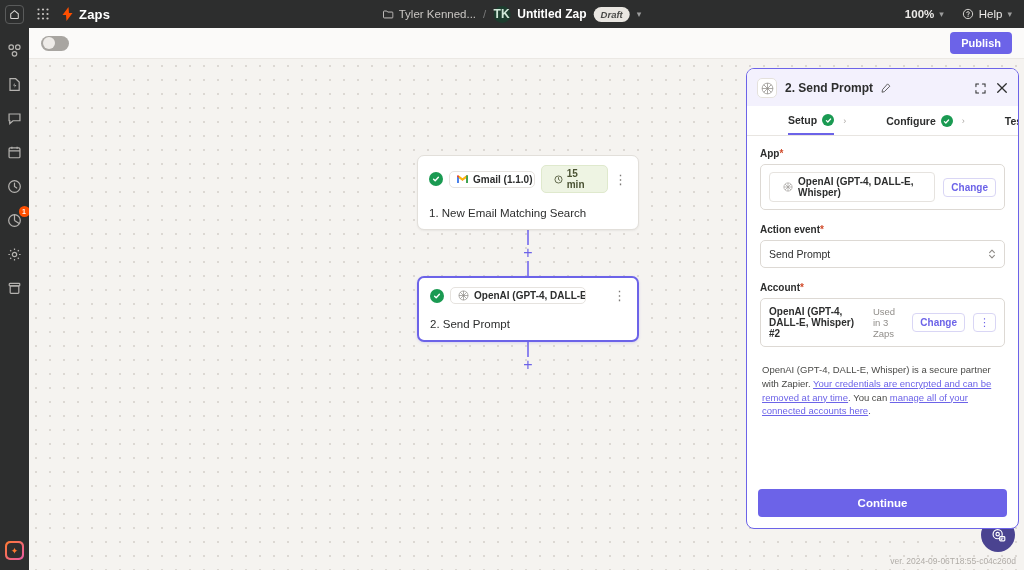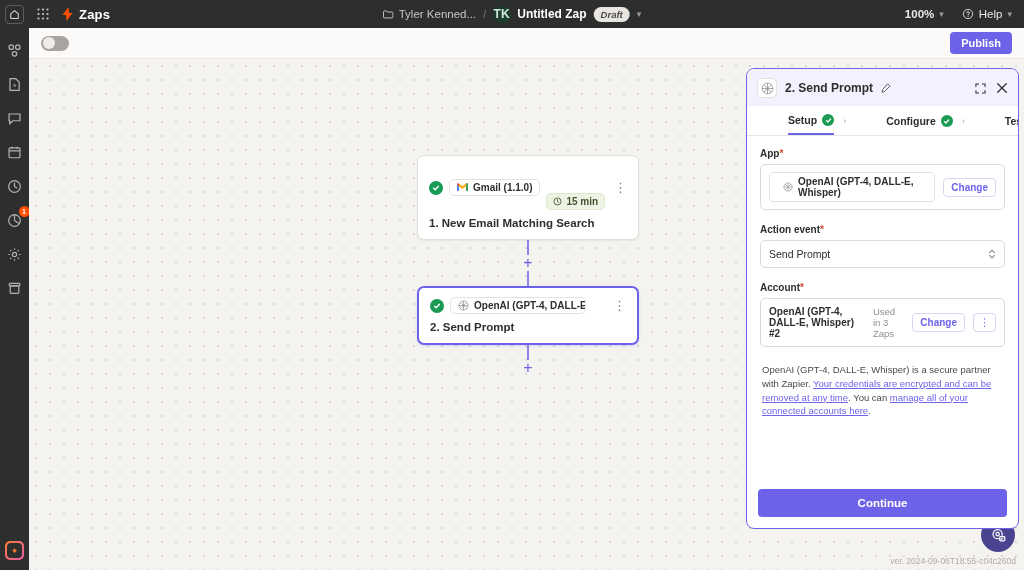--- a/index.html
+++ b/index.html
@@ -129,24 +129,24 @@
   }
   .app-chip {
     display: flex; align-items: center; gap: 5px;
     border: 1px solid #e6e3df; border-radius: 5px; padding: 2px 7px;
     font-size: 10px; font-weight: bold; color: #2d2e2e; background: #fff;
     max-width: 136px; white-space: nowrap; overflow: hidden;
   }
   .time-chip {
     display: flex; align-items: center; gap: 4px;
     background: #eef4e3; border: 1px solid #dfe9cd; border-radius: 5px;
-    padding: 2px 6px; font-size: 10px; font-weight: bold; color: #4a5233; margin-top: 28px;
+    padding: 2px 12px; font-size: 10px; font-weight: bold; color: #4a5233;
   }
   .dots { margin-left: auto; color: #7c7a77; font-size: 13px; cursor: pointer; line-height: 1; letter-spacing:0; }
-  .node-title { margin-top: 7px; font-size: 11.5px; font-weight: bold; color: #2d2e2e; }
+  .node-title { margin-top: 14px; font-size: 11.5px; font-weight: normal; color: #2d2e2e; }
 
   .connector { display: flex; flex-direction: column; align-items: center; }
   .conn-line { width: 2px; height: 15px; background: #8d84ee; }
   .plus-btn {
     width: 16px; height: 16px; display: flex; align-items: center; justify-content: center;
     color: #6c63e8; font-size: 16px; line-height: 1; cursor: pointer; font-weight: 300;
   }
 
   
   .panel {

